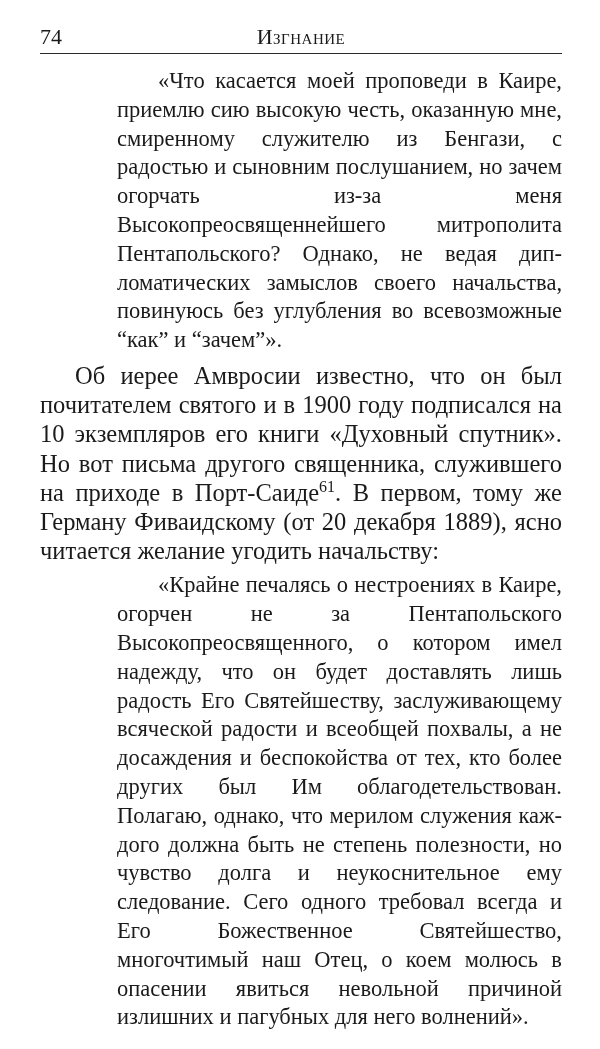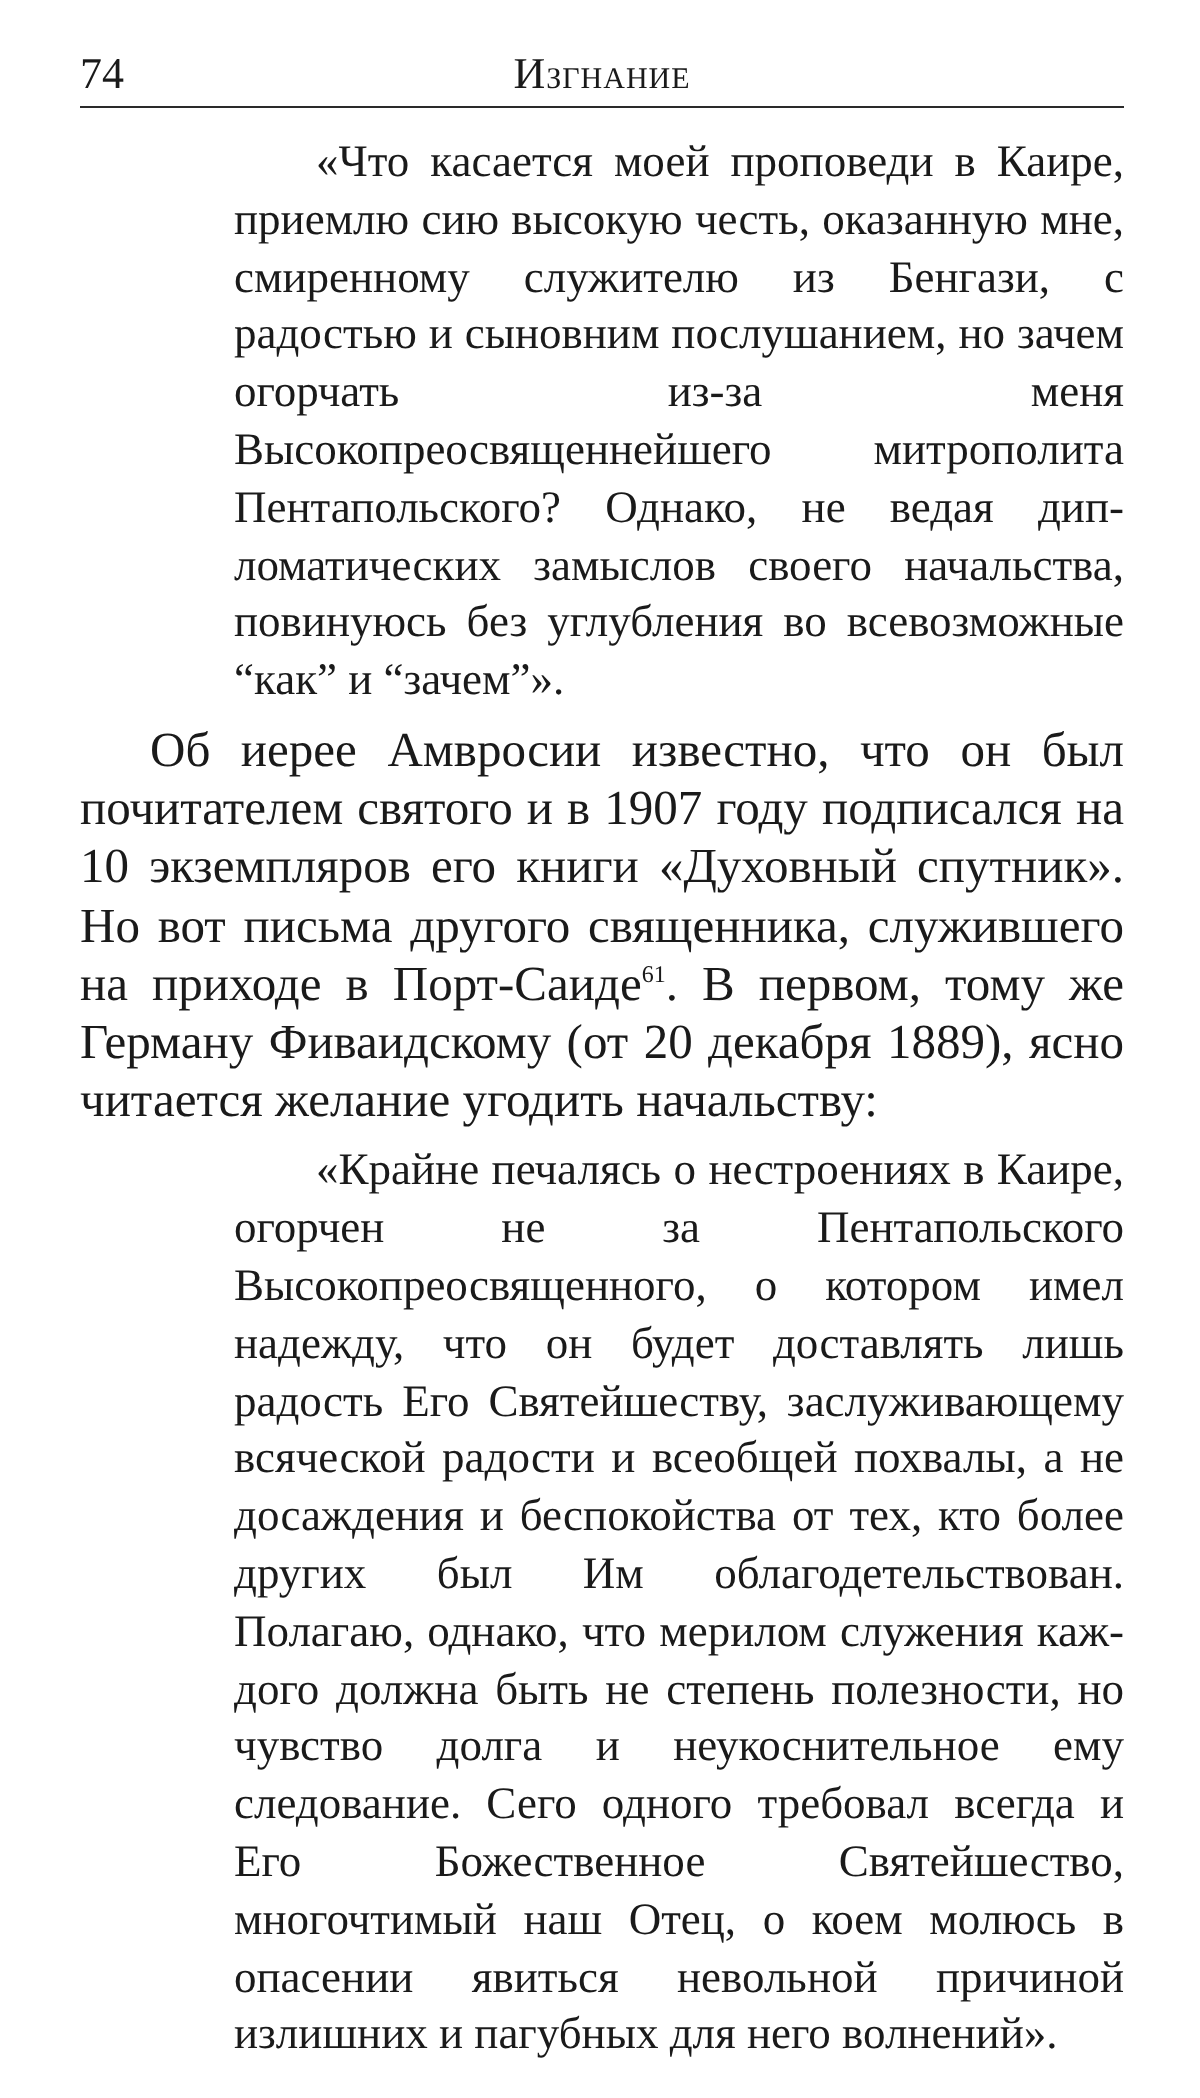--- a/index.html
+++ b/index.html
@@ -66,35 +66,35 @@
       text-indent: 41px;
     }
     .quote-1 {
       margin-top: 0px;
       margin-bottom: 6px;
     }
     .quote-2 {
       margin-top: 6px;
     }
     sup {
-      font-size: 12px;
+      font-size: 16px;
       line-height: 0;
       vertical-align: 9px;
     }
   </style>
 </head>
 <body>
 
 <div class="page">
   <div class="running-head">
     <span class="page-number">74</span>
     <span class="chapter-title">Изгнание</span>
   </div>
 
   <div class="body-text">
 
     <p class="quote quote-1">«Что касается моей проповеди в Каире, приемлю сию высокую честь, оказанную мне, смиренному служителю из Бенгази, с радостью и сыновним послушанием, но зачем огорчать из-за меня Высокопреосвященнейшего митропо­лита Пентапольского? Однако, не ведая дип­ломатических замыслов своего начальства, повинуюсь без углубления во всевозможные “как” и “зачем”».</p>
 
-    <p class="indent"><span>Об иерее Амвросии известно, что он был почи­тателем святого и в 1907 году подписался на 10 эк­земпляров его книги «Духовный спутник». Но вот письма другого священника, служившего на при­ходе в Порт-Саиде</span><sup>61</sup><span>. В первом, тому же Герману Фиваидскому (от 20 декабря 1889), ясно читается желание угодить начальству:</span></p>
+    <p class="indent"><span>Об иерее Амвросии известно, что он был почи­тателем святого и в 1900 году подписался на 10 эк­земпляров его книги «Духовный спутник». Но вот письма другого священника, служившего на при­ходе в Порт-Саиде</span><sup>61</sup><span>. В первом, тому же Герману Фиваидскому (от 20 декабря 1889), ясно читается желание угодить начальству:</span></p>
 
     <p class="quote quote-2">«Крайне печалясь о нестроениях в Каире, огорчен не за Пентапольского Высокопреосвя­щенного, о котором имел надежду, что он будет доставлять лишь радость Его Святейшеству, заслуживающему всяческой радости и всеобщей похвалы, а не досаждения и беспокойства от тех, кто более других был Им облагодетельствован. Полагаю, однако, что мерилом служения каж­дого должна быть не степень полезности, но чувство долга и неукоснительное ему следова­ние. Сего одного требовал всегда и Его Божест­венное Святейшество, многочтимый наш Отец, о коем молюсь в опасении явиться невольной причиной излишних и пагубных для него вол­нений».</p>
   </div>
 </div>
 
 </body></html>

